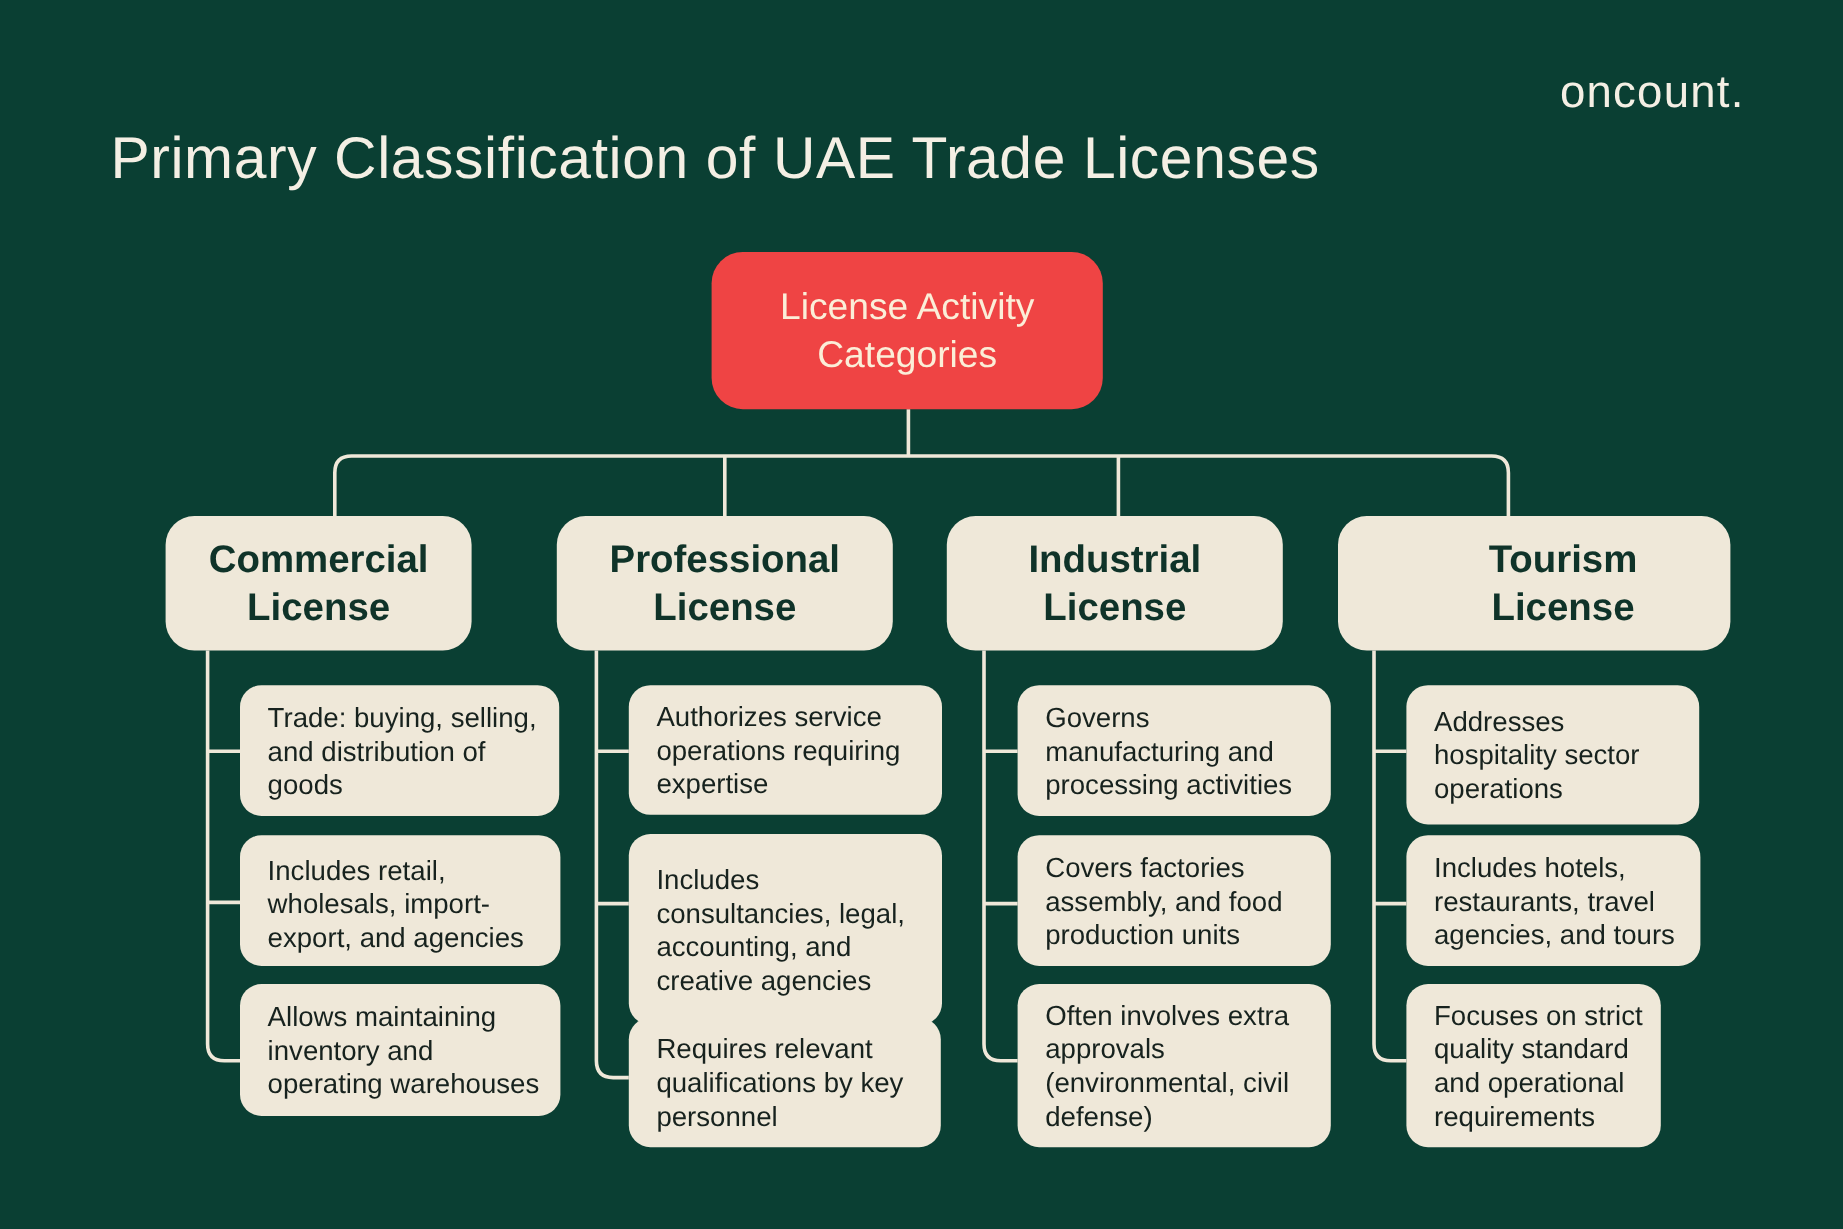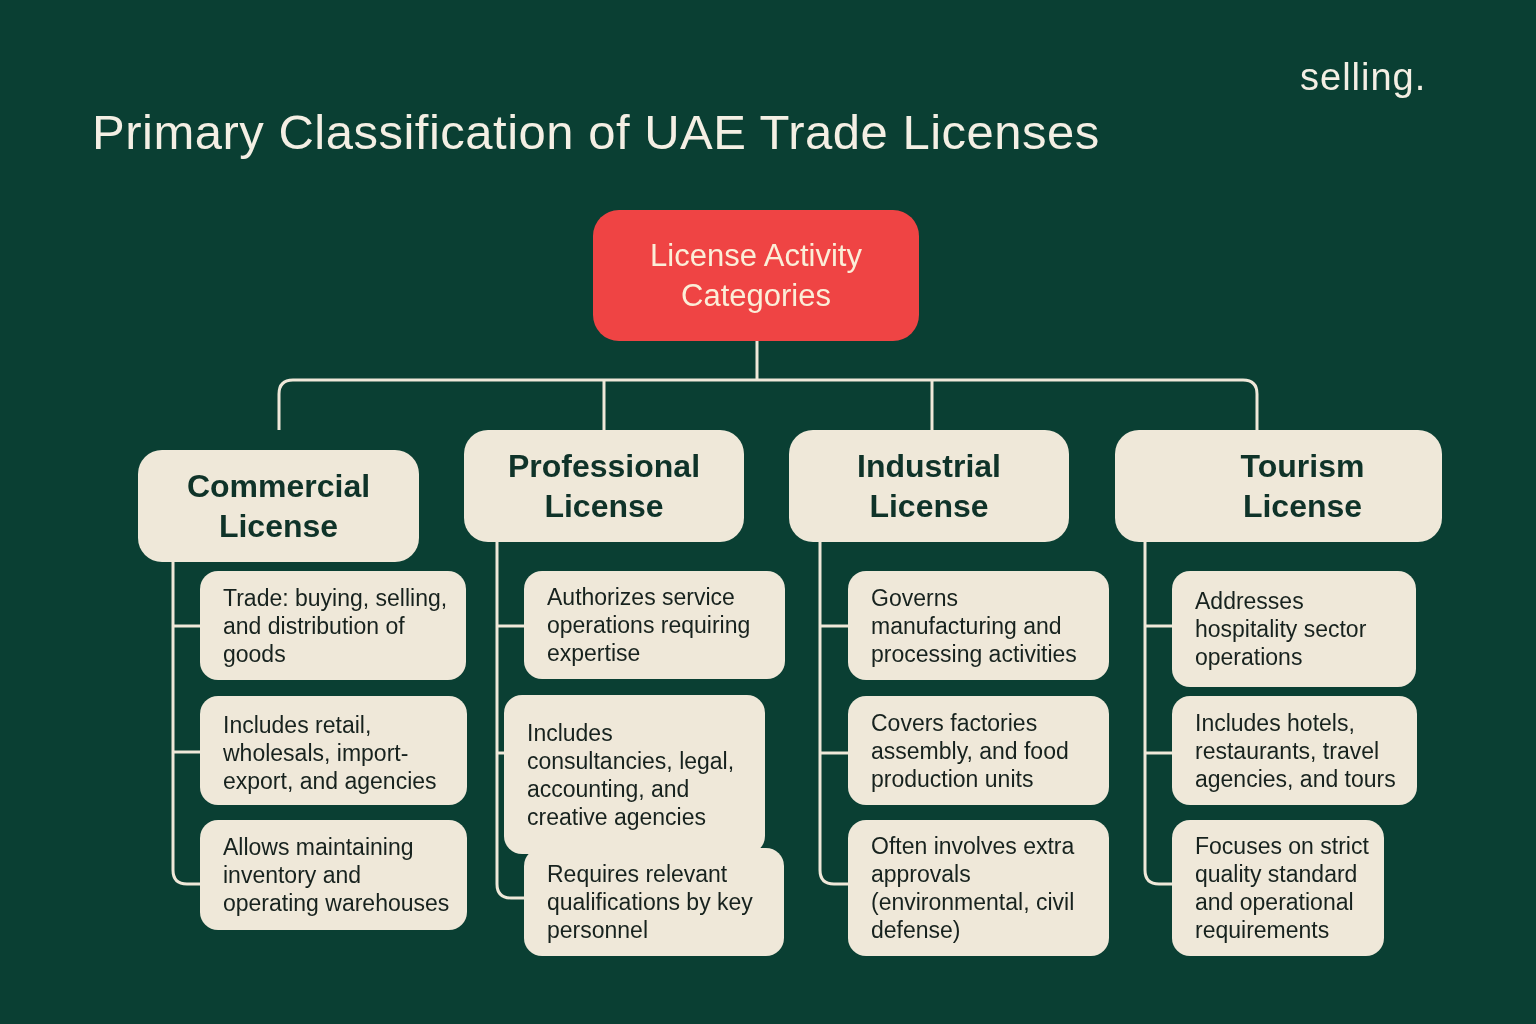--- a/index.html
+++ b/index.html
@@ -93,21 +93,21 @@
       display: flex;
       align-items: center;
     }
     .leaf span {
       display: block;
     }
   </style>
 </head>
 <body>
 
-<div class="brand">selling.</div>
+<div class="brand">oncount.</div>
 <h1 class="title">Primary Classification of UAE Trade Licenses</h1>
 
 <svg class="connectors" viewBox="0 0 1536 1024">
   <g fill="none" stroke="#efe8d9" stroke-width="3">
 
     <line x1="757" y1="341" x2="757" y2="380"></line>
 
     <path d="M279 430 L279 394 Q279 380 293 380 L1243 380 Q1257 380 1257 394 L1257 430"></path>
     <line x1="604" y1="380" x2="604" y2="430"></line>
     <line x1="932" y1="380" x2="932" y2="430"></line>
@@ -127,21 +127,21 @@
     <path d="M1145 542 L1145 870 Q1145 884 1159 884 L1172 884"></path>
     <line x1="1145" y1="626" x2="1172" y2="626"></line>
     <line x1="1145" y1="753" x2="1172" y2="753"></line>
   </g>
 </svg>
 
 <div class="root-node">
   <span>License Activity Categories</span>
 </div>
 
-<div class="cat-node" style="left:138px; width:281px;margin-top:20px;">
+<div class="cat-node" style="left:138px; width:255px;">
   <span>Commercial License</span>
 </div>
 <div class="cat-node" style="left:464px; width:280px;">
   <span>Professional License</span>
 </div>
 <div class="cat-node" style="left:789px; width:280px;">
   <span>Industrial License</span>
 </div>
 <div class="cat-node" style="left:1115px; width:279px;padding-left:48px;">
   <span>Tourism License</span>
@@ -153,21 +153,21 @@
 <div class="leaf" style="left:200px; top:696px; width:267px; height:109px;align-items:flex-end;">
   <span>Includes retail, wholesals, import-export, and agencies</span>
 </div>
 <div class="leaf" style="left:200px; top:820px; width:267px; height:110px;">
   <span>Allows maintaining inventory and operating warehouses</span>
 </div>
 
 <div class="leaf" style="left:524px; top:571px; width:261px; height:108px;">
   <span>Authorizes service operations requiring expertise</span>
 </div>
-<div class="leaf" style="left:504px; top:695px; width:261px; height:159px;">
+<div class="leaf" style="left:524px; top:695px; width:261px; height:159px;">
   <span>Includes consultancies, legal, accounting, and creative agencies</span>
 </div>
 <div class="leaf" style="left:524px; top:848px; width:260px; height:108px;">
   <span>Requires relevant qualifications by key personnel</span>
 </div>
 
 <div class="leaf" style="left:848px; top:571px; width:261px; height:109px;">
   <span>Governs manufacturing and processing activities</span>
 </div>
 <div class="leaf" style="left:848px; top:696px; width:261px; height:109px;">

